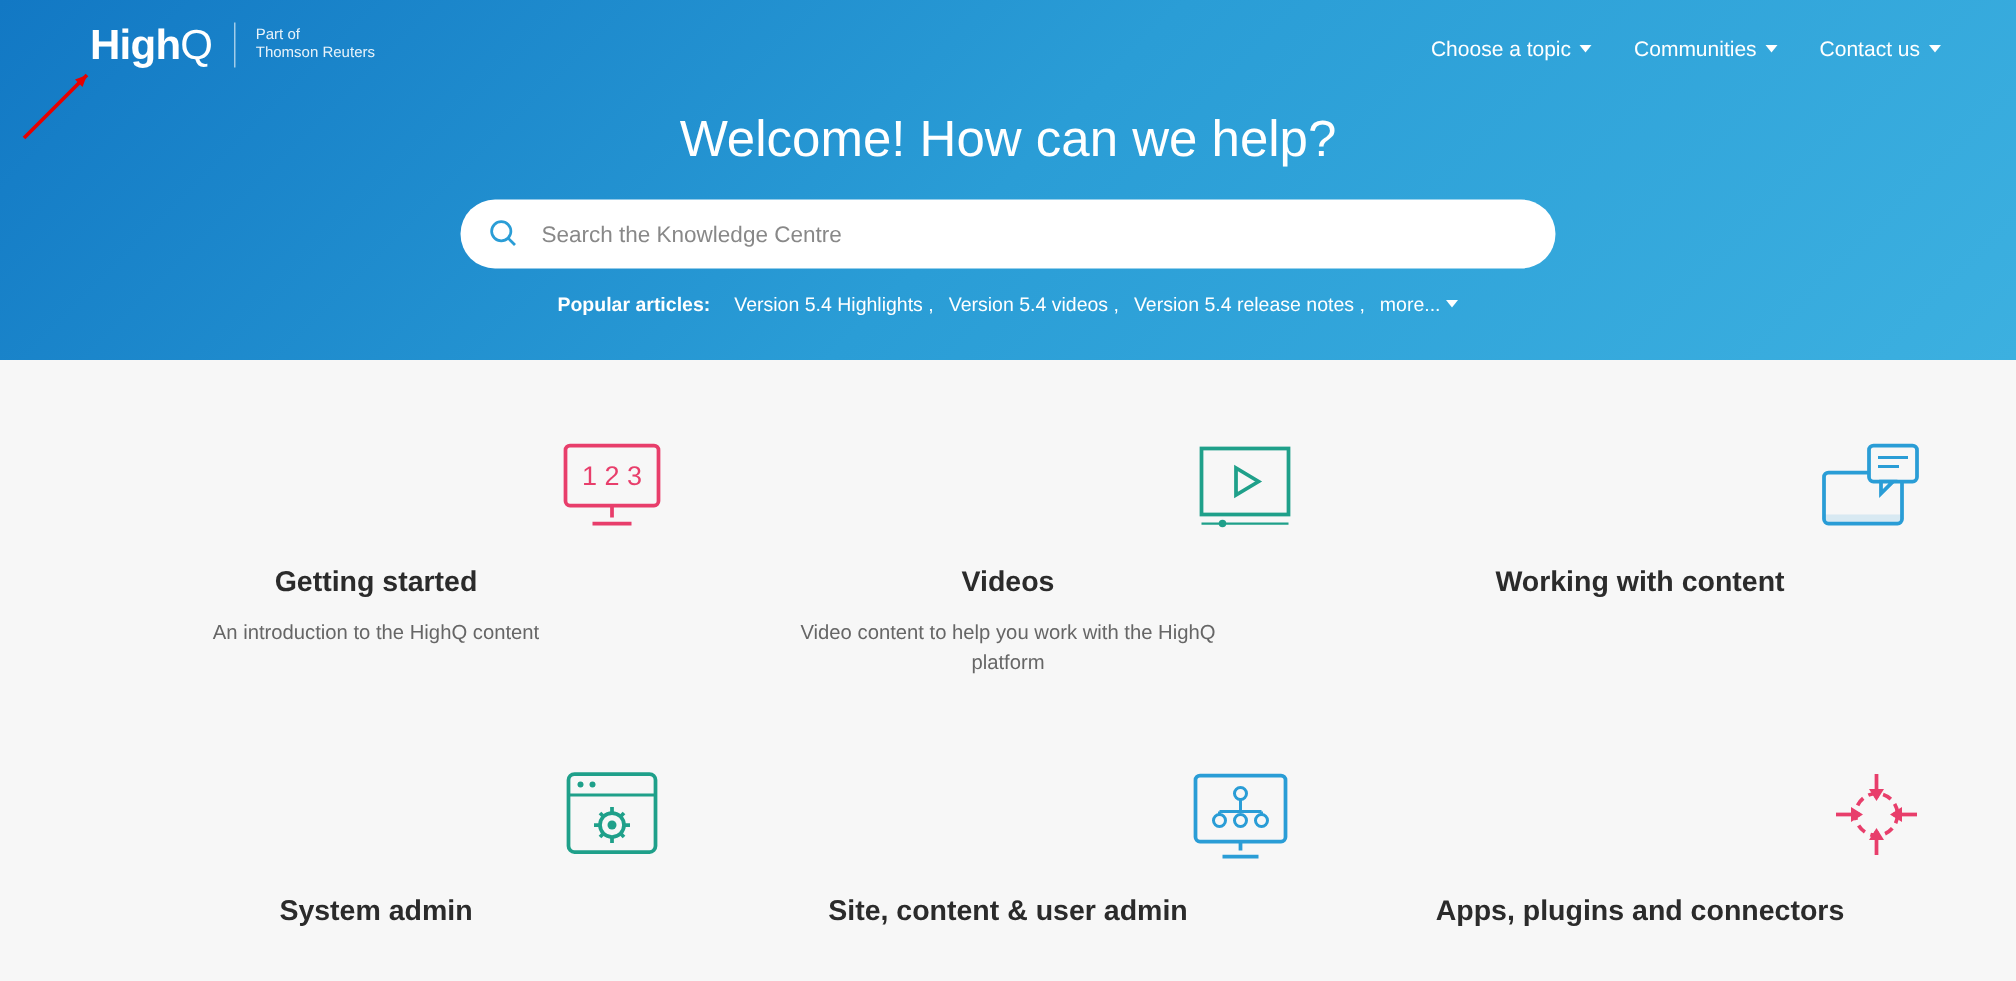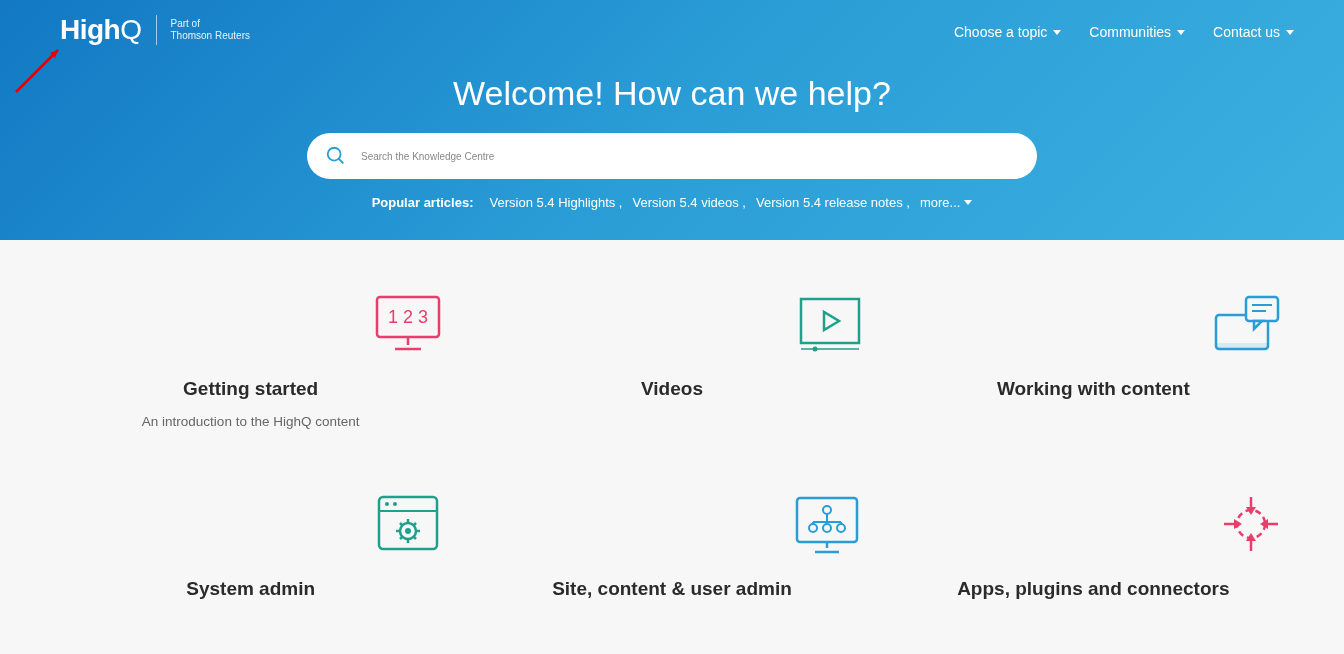--- a/index.html
+++ b/index.html
@@ -87,21 +87,21 @@
   padding: 0 18px;
 }
 .search-icon {
   width: 22px; height: 22px;
   margin-right: 14px;
   flex-shrink: 0;
 }
 .search-input {
   border: none;
   outline: none;
-  font-size: 10px;
+  font-size: 15px;
   width: 100%;
   color: #444;
 }
 .search-input::placeholder { color: #888; }
 .popular {
   display: flex;
   justify-content: center;
   align-items: flex-start;
   gap: 10px;
   margin-top: 16px;
@@ -241,20 +241,21 @@
     <div class="card">
       <div class="card-icon">
         <svg width="66" height="58" viewBox="0 0 66 58" fill="none">
           <rect x="4" y="4" width="58" height="44" stroke="#1fa08a" stroke-width="2.5"></rect>
           <polygon points="27,17 27,35 42,26" stroke="#1fa08a" stroke-width="2.5" fill="none"></polygon>
           <line x1="4" y1="54" x2="62" y2="54" stroke="#1fa08a" stroke-width="1.5"></line>
           <circle cx="18" cy="54" r="2.5" fill="#1fa08a"></circle>
         </svg>
       </div>
       <div class="card-title">Videos</div>
+      <div class="card-desc">Video content to help you work with the HighQ platform</div>
     </div>
 
     <div class="card">
       <div class="card-icon">
         <svg width="74" height="62" viewBox="0 0 74 62" fill="none">
           <rect x="6" y="22" width="52" height="34" rx="3" stroke="#2a9dd6" stroke-width="2.5"></rect>
           <rect x="6" y="50" width="52" height="6" fill="#2a9dd6" opacity="0.15"></rect>
           <rect x="36" y="4" width="32" height="24" rx="3" stroke="#2a9dd6" stroke-width="2.5" fill="#f7f7f7"></rect>
           <polygon points="44,28 44,36 52,28" stroke="#2a9dd6" stroke-width="2.5" fill="#f7f7f7"></polygon>
           <line x1="42" y1="12" x2="62" y2="12" stroke="#2a9dd6" stroke-width="2"></line>

